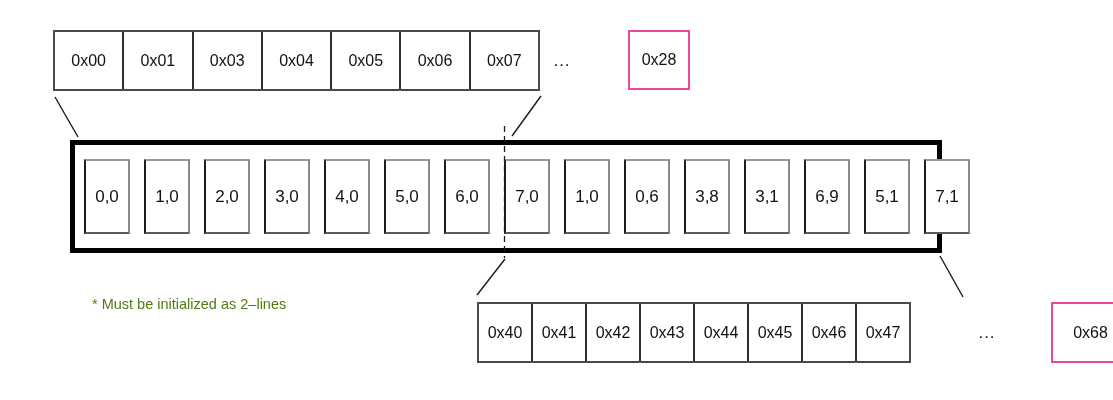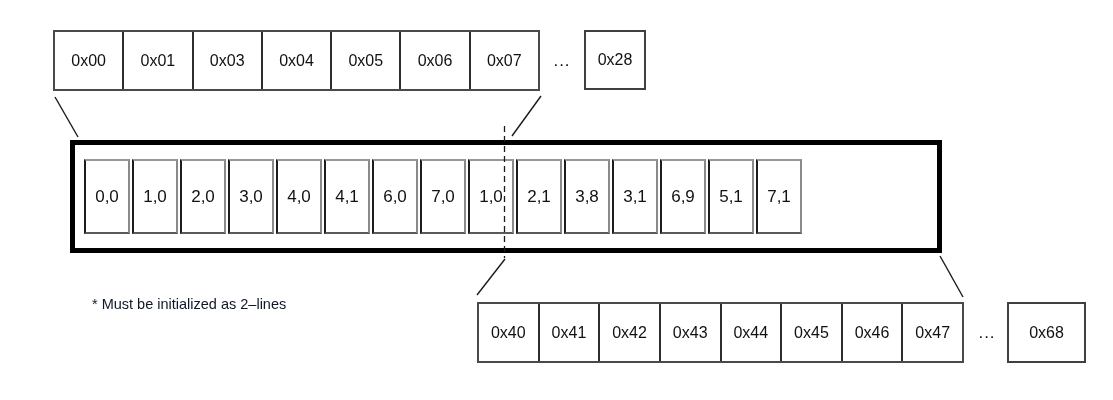--- a/index.html
+++ b/index.html
@@ -28,26 +28,27 @@
     justify-content: center;
     font-size: 16px;
     white-space: nowrap;
   }
   .addr-row .addr-cell:last-child { border-right: none; }
 
   
   .lone-cell {
     position: absolute;
     box-sizing: border-box;
-    border: 2px solid #404040;
+    border: 2px solid #ec4899;
     display: flex;
     align-items: center;
     justify-content: center;
     font-size: 16px;
     background: #ffffff;
+    margin-left: 44px;
   }
 
   .ellipsis {
     position: absolute;
     display: flex;
     align-items: center;
     justify-content: center;
     font-size: 17px;
     letter-spacing: 1px;
     color: #111;
@@ -62,42 +63,42 @@
     height: 113px;
     box-sizing: border-box;
     border: 5px solid #000000;
     background: #ffffff;
   }
   .frame-inner {
     display: flex;
     height: 100%;
     align-items: center;
     padding-left: 9px;
-    gap: 2px;
+    gap: 14px;
   }
   .frame-inner .ddram-cell {
     width: 46px;
     height: 75px;
     box-sizing: border-box;
     border: 2px solid;
     border-color: #979797 #8a8a8a #5a5a5a #1c1c1c;
     display: flex;
     align-items: center;
     justify-content: center;
     font-size: 17px;
     background: #ffffff;
     flex: none;
   }
 
   .note {
     position: absolute;
     left: 92px;
     top: 296px;
     font-size: 14.5px;
-    color: #0f172a;
+    color: #4d7c0f;
     white-space: nowrap;
   }
 
   svg.overlay {
     position: absolute;
     left: 0; top: 0;
     width: 1113px;
     height: 400px;
     pointer-events: none;
   }
@@ -121,34 +122,34 @@
 
   <div class="lone-cell" style="left:584px; top:30px; width:62px; height:60px;">0x28</div>
 
   <div class="frame">
     <div class="frame-inner">
         <div class="ddram-cell">0,0</div>
         <div class="ddram-cell">1,0</div>
         <div class="ddram-cell">2,0</div>
         <div class="ddram-cell">3,0</div>
         <div class="ddram-cell">4,0</div>
-        <div class="ddram-cell">4,1</div>
+        <div class="ddram-cell">5,0</div>
         <div class="ddram-cell">6,0</div>
         <div class="ddram-cell">7,0</div>
         <div class="ddram-cell">1,0</div>
-        <div class="ddram-cell">2,1</div>
+        <div class="ddram-cell">0,6</div>
         <div class="ddram-cell">3,8</div>
         <div class="ddram-cell">3,1</div>
         <div class="ddram-cell">6,9</div>
         <div class="ddram-cell">5,1</div>
         <div class="ddram-cell">7,1</div>
       </div>
   </div>
 
-  <div class="addr-row" style="left:477px; top:302px; width:487px; height:61px;">
+  <div class="addr-row" style="left:477px; top:302px; width:434px; height:61px;">
       <div class="addr-cell">0x40</div>
       <div class="addr-cell">0x41</div>
       <div class="addr-cell">0x42</div>
       <div class="addr-cell">0x43</div>
       <div class="addr-cell">0x44</div>
       <div class="addr-cell">0x45</div>
       <div class="addr-cell">0x46</div>
       <div class="addr-cell">0x47</div>
     </div>
 

